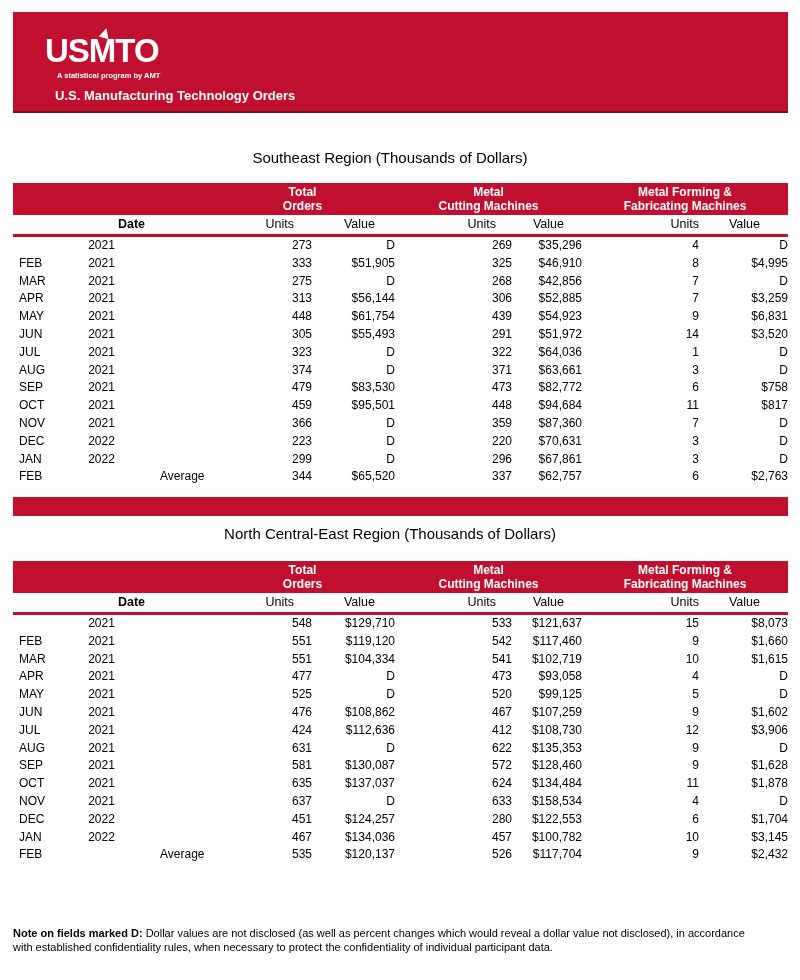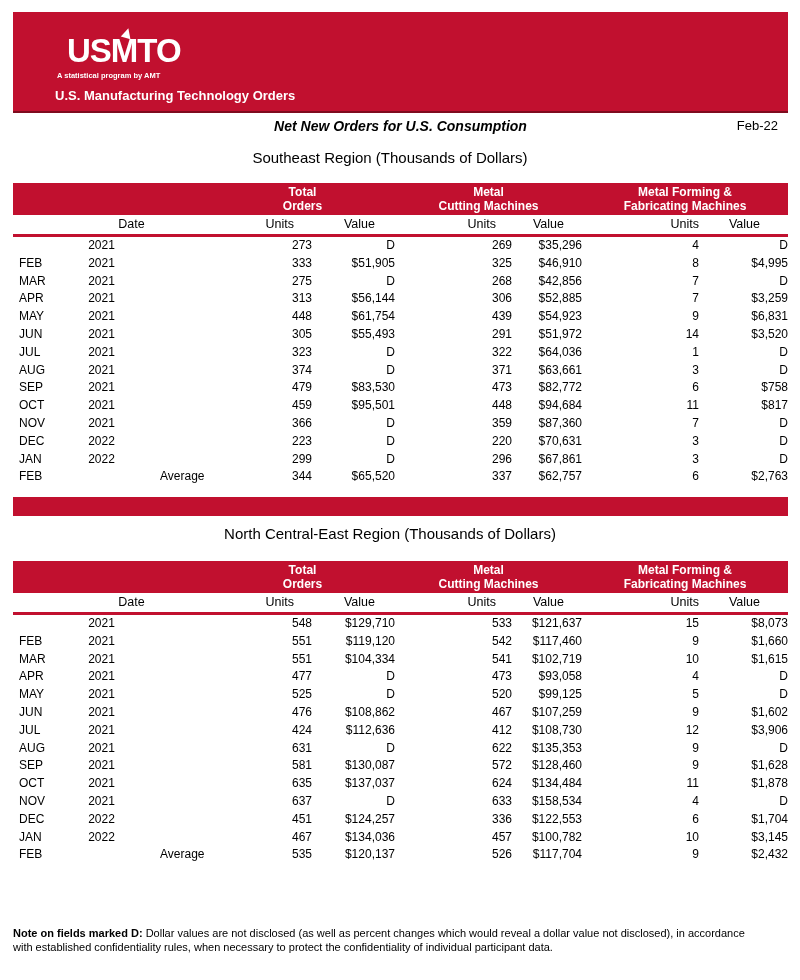--- a/index.html
+++ b/index.html
@@ -4,21 +4,21 @@
 <style>
   :root{ --red:#C1102F; --darkred:#7E0B1E; }
   *{box-sizing:border-box;margin:0;padding:0;}
   html,body{background:#fff;}
   body{font-family:"Liberation Sans",sans-serif;color:#000;}
   #page{position:relative;width:800px;height:980px;background:#fff;overflow:hidden;margin:0 auto;}
 
   
   #brand-header{position:absolute;left:13px;top:12px;width:775px;height:101px;
     background:var(--red);border-bottom:2px solid var(--darkred);}
-  .logo{position:absolute;left:54px;top:22px;color:#fff;font-weight:bold;
+  .logo{position:absolute;left:32px;top:22px;color:#fff;font-weight:bold;
     font-size:33px;line-height:34px;letter-spacing:-1px;}
   .logo-arrow{position:absolute;left:55px;top:-6px;width:0;height:0;
     border-left:5px solid transparent;border-right:5px solid transparent;
     border-bottom:10px solid #fff;transform:rotate(16deg);}
   .logo-sub{position:absolute;left:44px;top:59px;color:#fff;font-size:7.5px;font-weight:bold;}
   .org-line{position:absolute;left:42px;top:76px;color:#fff;font-size:13px;font-weight:bold;}
 
   
   #title-row{position:absolute;left:13px;top:117px;width:775px;height:18px;line-height:18px;}
   #report-title{text-align:center;font-weight:bold;font-style:italic;font-size:14px;}
@@ -38,21 +38,21 @@
     color:#fff;font-weight:bold;font-size:12px;line-height:14.5px;text-align:center;}
   .g1{width:185px;}.g2{width:187px;}.g3{width:206px;}
 
   .c-date{width:197px;}
   .c-u1{width:102px;}.c-v1{width:83px;}
   .c-u2{width:117px;}.c-v2{width:70px;}
   .c-u3{width:117px;}.c-v3{width:89px;}
 
   .sub{display:flex;height:19px;line-height:19px;font-size:12.5px;}
   .th{text-align:right;}
-  .th-date{text-align:center;padding-left:40px;}
+  .th-date{text-align:center;padding-left:40px;font-weight:bold;}
   .h-u1{padding-right:18px;}.h-v1{padding-right:20px;}
   .h-u2{padding-right:16px;}.h-v2{padding-right:18px;}
   .h-u3{padding-right:0;}.h-v3{padding-right:28px;}
 
   .rule{height:2px;border-top:2.5px solid var(--red);border-bottom:1.5px solid var(--red);}
 
   .tr{display:flex;height:17.8px;line-height:17.8px;font-size:12px;}
   .td.num{text-align:right;}
   .yr{display:inline-block;width:177px;text-align:center;}
   .mo{display:inline-block;padding-left:6px;}
@@ -70,24 +70,20 @@
 
   <div id="brand-header">
     <div class="logo">
       <span>USMTO</span>
       <span class="logo-arrow"></span>
     </div>
     <div class="logo-sub">A statistical program by AMT</div>
     <div class="org-line">U.S. Manufacturing Technology Orders</div>
   </div>
 
-  <div id="title-row">
-    <div id="report-title">Net New Orders for U.S. Consumption</div>
-    <div id="period">Feb-22</div>
-  </div>
 
   <div class="region-title" id="t1-title">Southeast Region (Thousands of Dollars)</div>
 
   <div class="tbl" id="table1">
     <div class="band">
       <div class="bcell c-date"></div>
       <div class="bcell g1">
         <div>Total</div>
         <div>Orders</div>
       </div>
@@ -367,21 +363,21 @@
           <div class="td num c-v1">D</div>
           <div class="td num c-u2">633</div>
           <div class="td num c-v2">$158,534</div>
           <div class="td num c-u3">4</div>
           <div class="td num c-v3">D</div>
         </div>
         <div class="tr">
           <div class="td c-date"><span class="yr">2022</span><span class="mo">JAN</span></div>
           <div class="td num c-u1">451</div>
           <div class="td num c-v1">$124,257</div>
-          <div class="td num c-u2">336</div>
+          <div class="td num c-u2">280</div>
           <div class="td num c-v2">$122,553</div>
           <div class="td num c-u3">6</div>
           <div class="td num c-v3">$1,704</div>
         </div>
         <div class="tr">
           <div class="td c-date"><span class="yr">2022</span><span class="mo">FEB</span></div>
           <div class="td num c-u1">467</div>
           <div class="td num c-v1">$134,036</div>
           <div class="td num c-u2">457</div>
           <div class="td num c-v2">$100,782</div>

